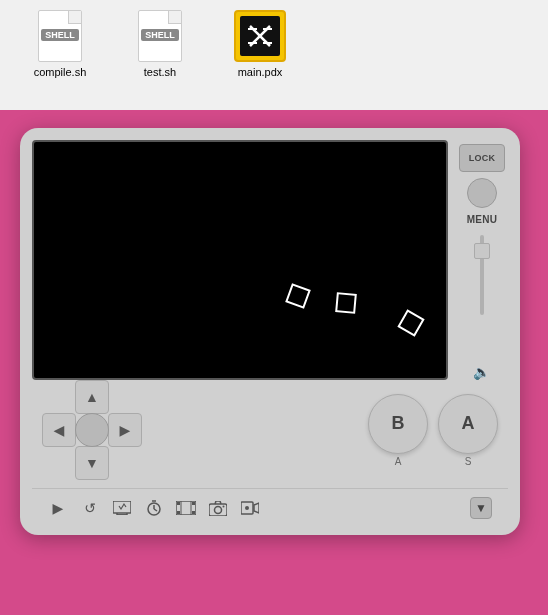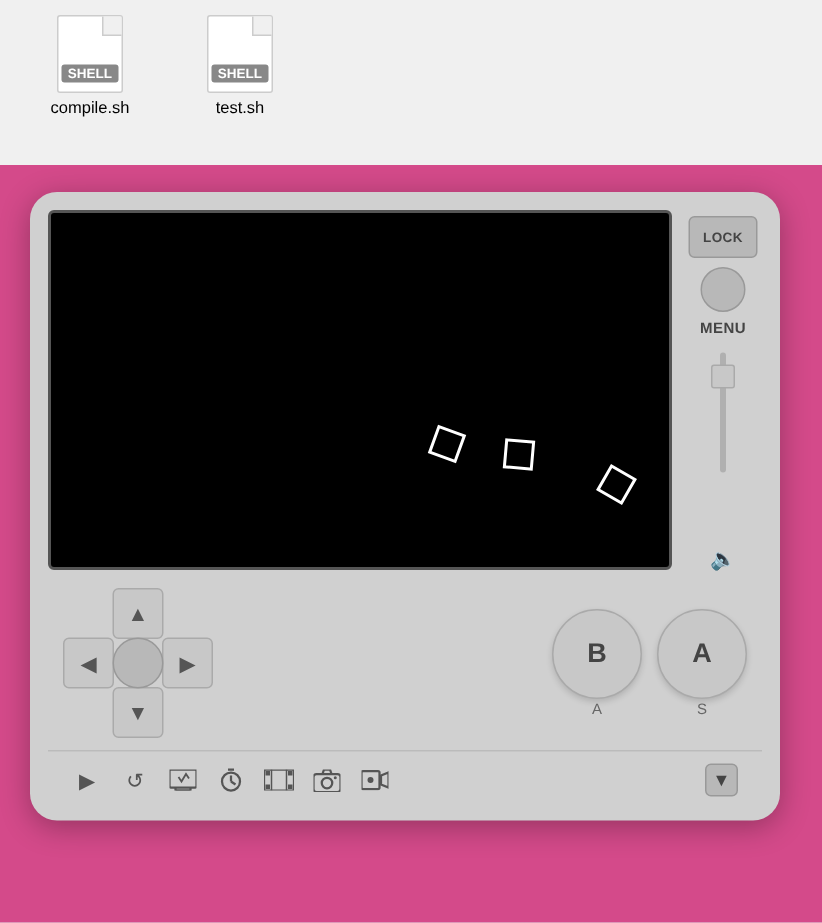--- a/index.html
+++ b/index.html
@@ -72,21 +72,21 @@
       width: 44px;
       height: 52px;
       background: #fff;
       border: 1px solid #ccc;
       border-radius: 2px;
       position: relative;
       display: flex;
       flex-direction: column;
       align-items: center;
       justify-content: flex-end;
-      padding-bottom: 6px;
+      padding-bottom: 20px;
     }
     .shell-icon::before {
       content: '';
       position: absolute;
       top: 0;
       right: 0;
       width: 12px;
       height: 12px;
       background: #f0f0f0;
       border-left: 1px solid #ccc;
@@ -135,21 +135,20 @@
       border-radius: 18px;
       padding: 12px;
       box-shadow: 0 4px 20px rgba(0,0,0,0.3);
     }
 
     
     .screen-area {
       display: flex;
       flex-direction: row;
       gap: 8px;
-      margin-bottom: 12px;
     }
     .screen {
       flex: 1;
       background: #000;
       border-radius: 4px;
       height: 240px;
       position: relative;
       overflow: hidden;
       border: 2px solid #555;
     }
@@ -376,20 +375,39 @@
 
   <div class="icon-item">
     <div class="icon-img">
       <div class="shell-icon">
         <span class="shell-icon-text">SHELL</span>
       </div>
     </div>
     <span class="icon-label">test.sh</span>
   </div>
 
+  <div class="icon-item">
+    <div class="icon-img">
+      <div class="pdx-icon">
+        <div class="pdx-inner">
+          <svg width="30" height="30" viewBox="0 0 30 30">
+
+            <line x1="5" y1="5" x2="25" y2="25" stroke="white" stroke-width="2.5"></line>
+            <line x1="25" y1="5" x2="5" y2="25" stroke="white" stroke-width="2.5"></line>
+
+            <line x1="3" y1="8" x2="12" y2="8" stroke="white" stroke-width="2"></line>
+            <line x1="18" y1="8" x2="27" y2="8" stroke="white" stroke-width="2"></line>
+            <line x1="3" y1="22" x2="12" y2="22" stroke="white" stroke-width="2"></line>
+            <line x1="18" y1="22" x2="27" y2="22" stroke="white" stroke-width="2"></line>
+          </svg>
+        </div>
+      </div>
+    </div>
+    <span class="icon-label">main.pdx</span>
+  </div>
 
 </div>
 
 <div class="simulator">
 
   <div class="screen-area">
     <div class="screen">
 
       <svg width="100%" height="100%" style="position:absolute;top:0;left:0;">
 

